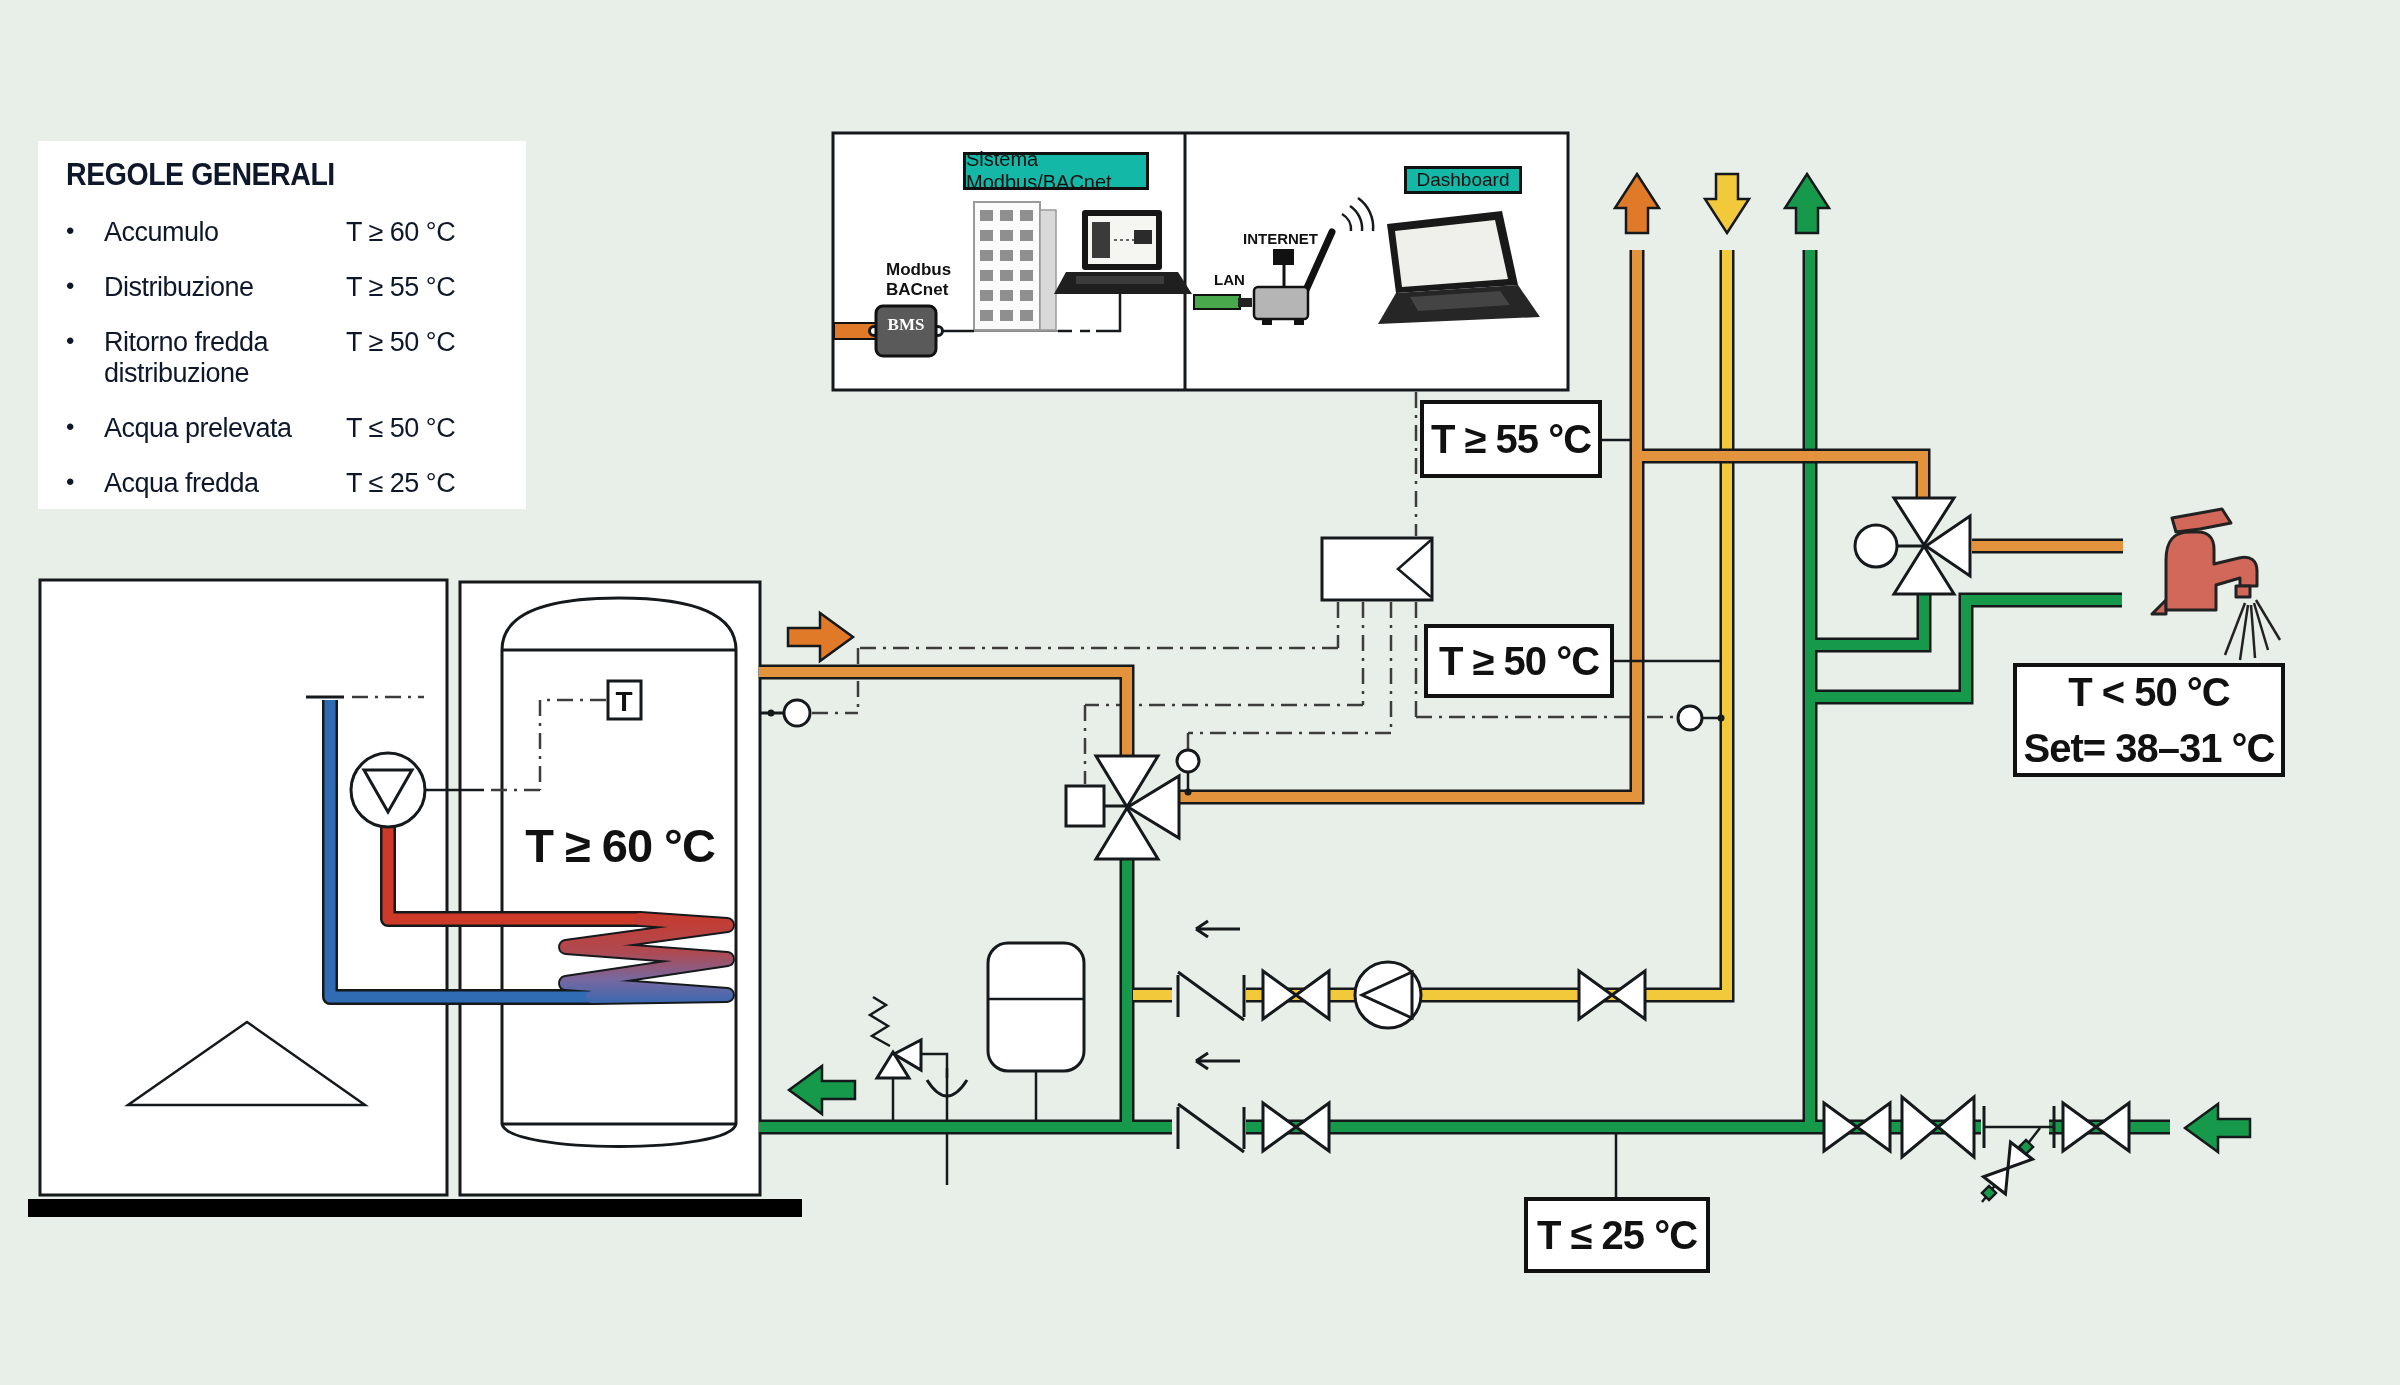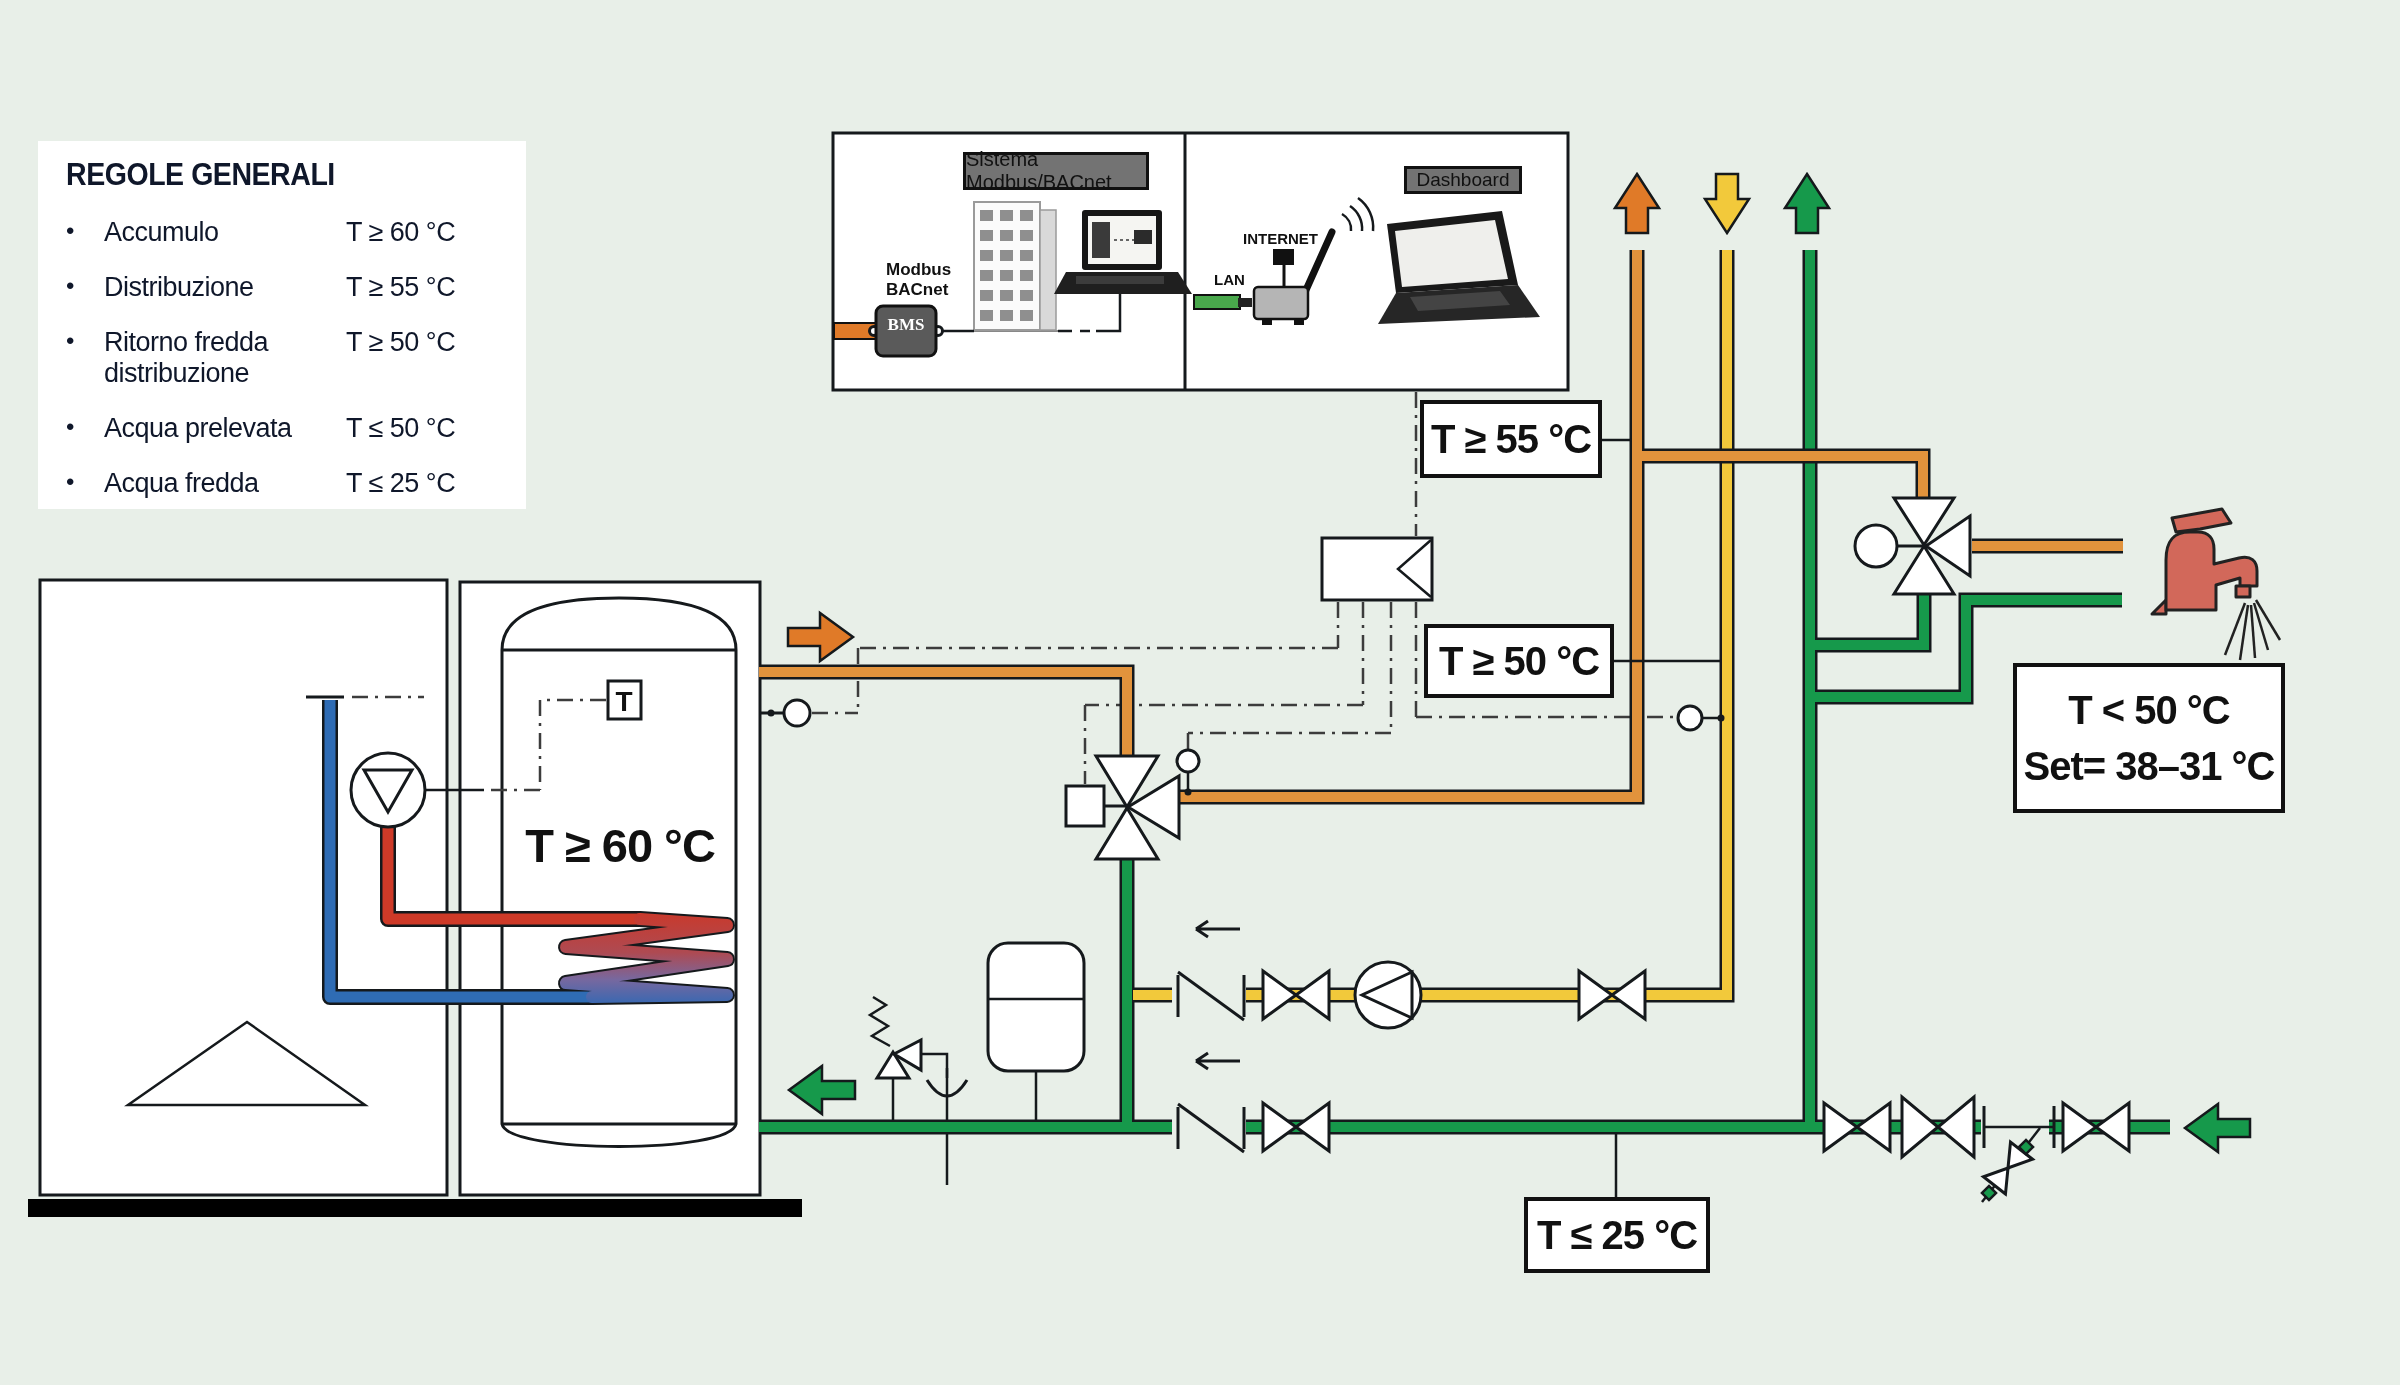--- a/index.html
+++ b/index.html
@@ -29,21 +29,21 @@
   .box{fill:#FFFFFF;stroke:#15191C;stroke-width:3;}
   
   .tbox{position:absolute;background:#fff;border:4px solid #111;display:flex;align-items:center;justify-content:center;font-weight:700;color:#111;letter-spacing:-1px;box-sizing:border-box;}
   .plain{position:absolute;color:#111;}
   .rules-panel{position:absolute;left:38px;top:128px;width:488px;height:368px;background:#fff;box-sizing:border-box;padding:16px 30px 0 28px;color:#0f172a;margin-top:13px;}
   .rules-title{font-size:31px;font-weight:700;letter-spacing:-0.5px;transform:scaleX(0.92);transform-origin:left center;}
   .rule-row{display:flex;margin-top:24px;font-size:27px;letter-spacing:-0.5px;line-height:1.15;}
   .rule-bullet{width:38px;font-size:24px;}
   .rule-label{flex:1;}
   .rule-temp{width:150px;text-align:left;}
-  .small-title{position:absolute;background:#737373;border:3px solid #111;display:flex;align-items:center;justify-content:center;color:#111;box-sizing:border-box;}
+  .small-title{position:absolute;background:#14b8a6;border:3px solid #111;display:flex;align-items:center;justify-content:center;color:#111;box-sizing:border-box;}
 </style>
 </head>
 <body>
 
 <div class="stage">
 
 <svg width="2400" height="1385" viewBox="0 0 2400 1385">
 <defs>
   <linearGradient id="coilGrad" x1="0" y1="912" x2="0" y2="1002" gradientUnits="userSpaceOnUse">
     <stop offset="0" stop-color="#C9392B"></stop>
@@ -377,20 +377,20 @@
 <div class="plain" style="left:866px;top:260px;font-size:17px;font-weight:700;line-height:1.15;margin-left:20px;">
   <div>Modbus</div>
   <div>BACnet</div>
 </div>
 <div class="plain" style="left:877px;top:315px;width:58px;text-align:center;font-size:17px;font-weight:700;color:#fff;font-family:Liberation Serif, serif;">BMS</div>
 <div class="plain" style="left:1243px;top:230px;font-size:15px;font-weight:700;">INTERNET</div>
 <div class="plain" style="left:1214px;top:271px;font-size:15px;font-weight:700;">LAN</div>
 
 <div class="tbox" style="left:1420px;top:400px;width:182px;height:78px;font-size:40px;">T ≥ 55 °C</div>
 <div class="tbox" style="left:1424px;top:624px;width:190px;height:74px;font-size:40px;">T ≥ 50 °C</div>
-<div class="tbox" style="left:2013px;top:663px;width:272px;height:150px;font-size:40px;flex-direction:column;line-height:1.4;">
+<div class="tbox" style="left:2013px;top:663px;width:272px;height:114px;font-size:40px;flex-direction:column;line-height:1.4;">
   <div>T &lt; 50 °C</div>
   <div>Set= 38–31 °C</div>
 </div>
 <div class="tbox" style="left:1524px;top:1197px;width:186px;height:76px;font-size:40px;">T ≤ 25 °C</div>
 <div class="plain" style="left:500px;top:818px;width:240px;text-align:center;font-size:47px;font-weight:700;letter-spacing:-1px;">T ≥ 60 °C</div>
 
 </div>
 
 </body></html>

